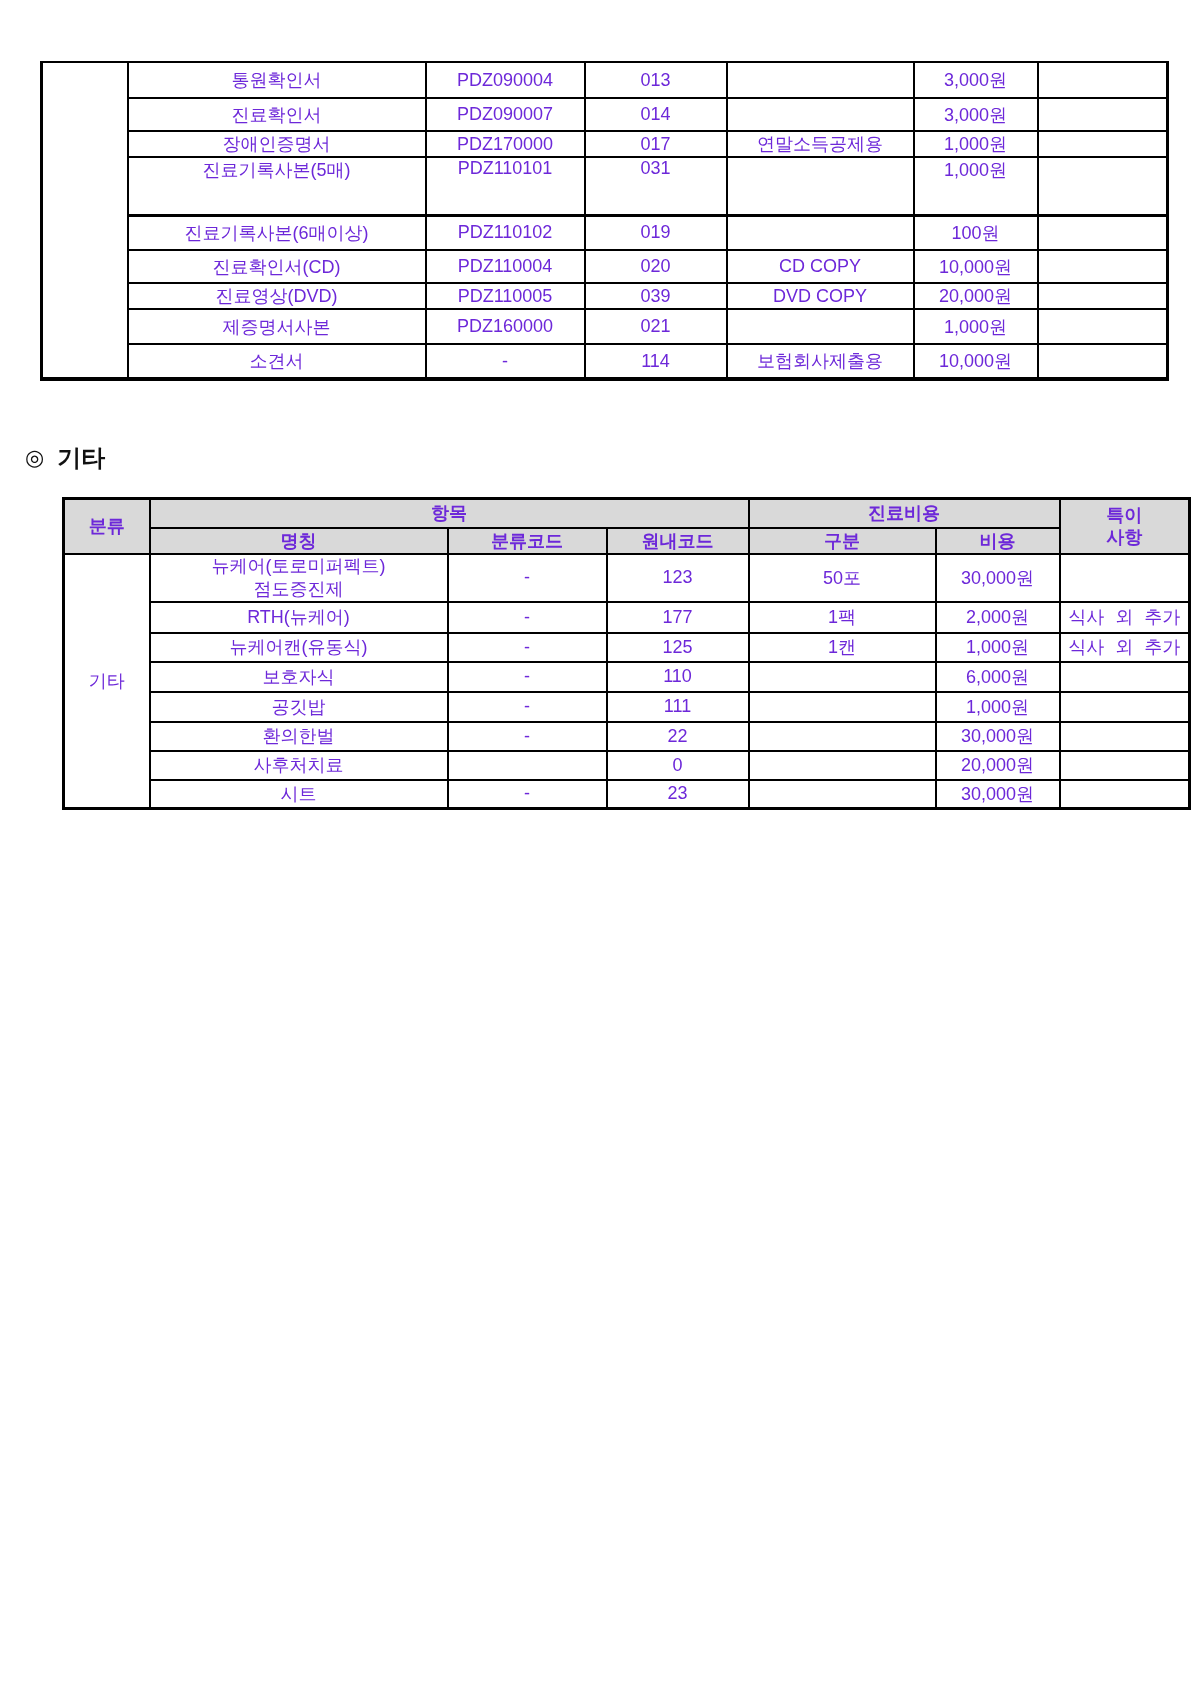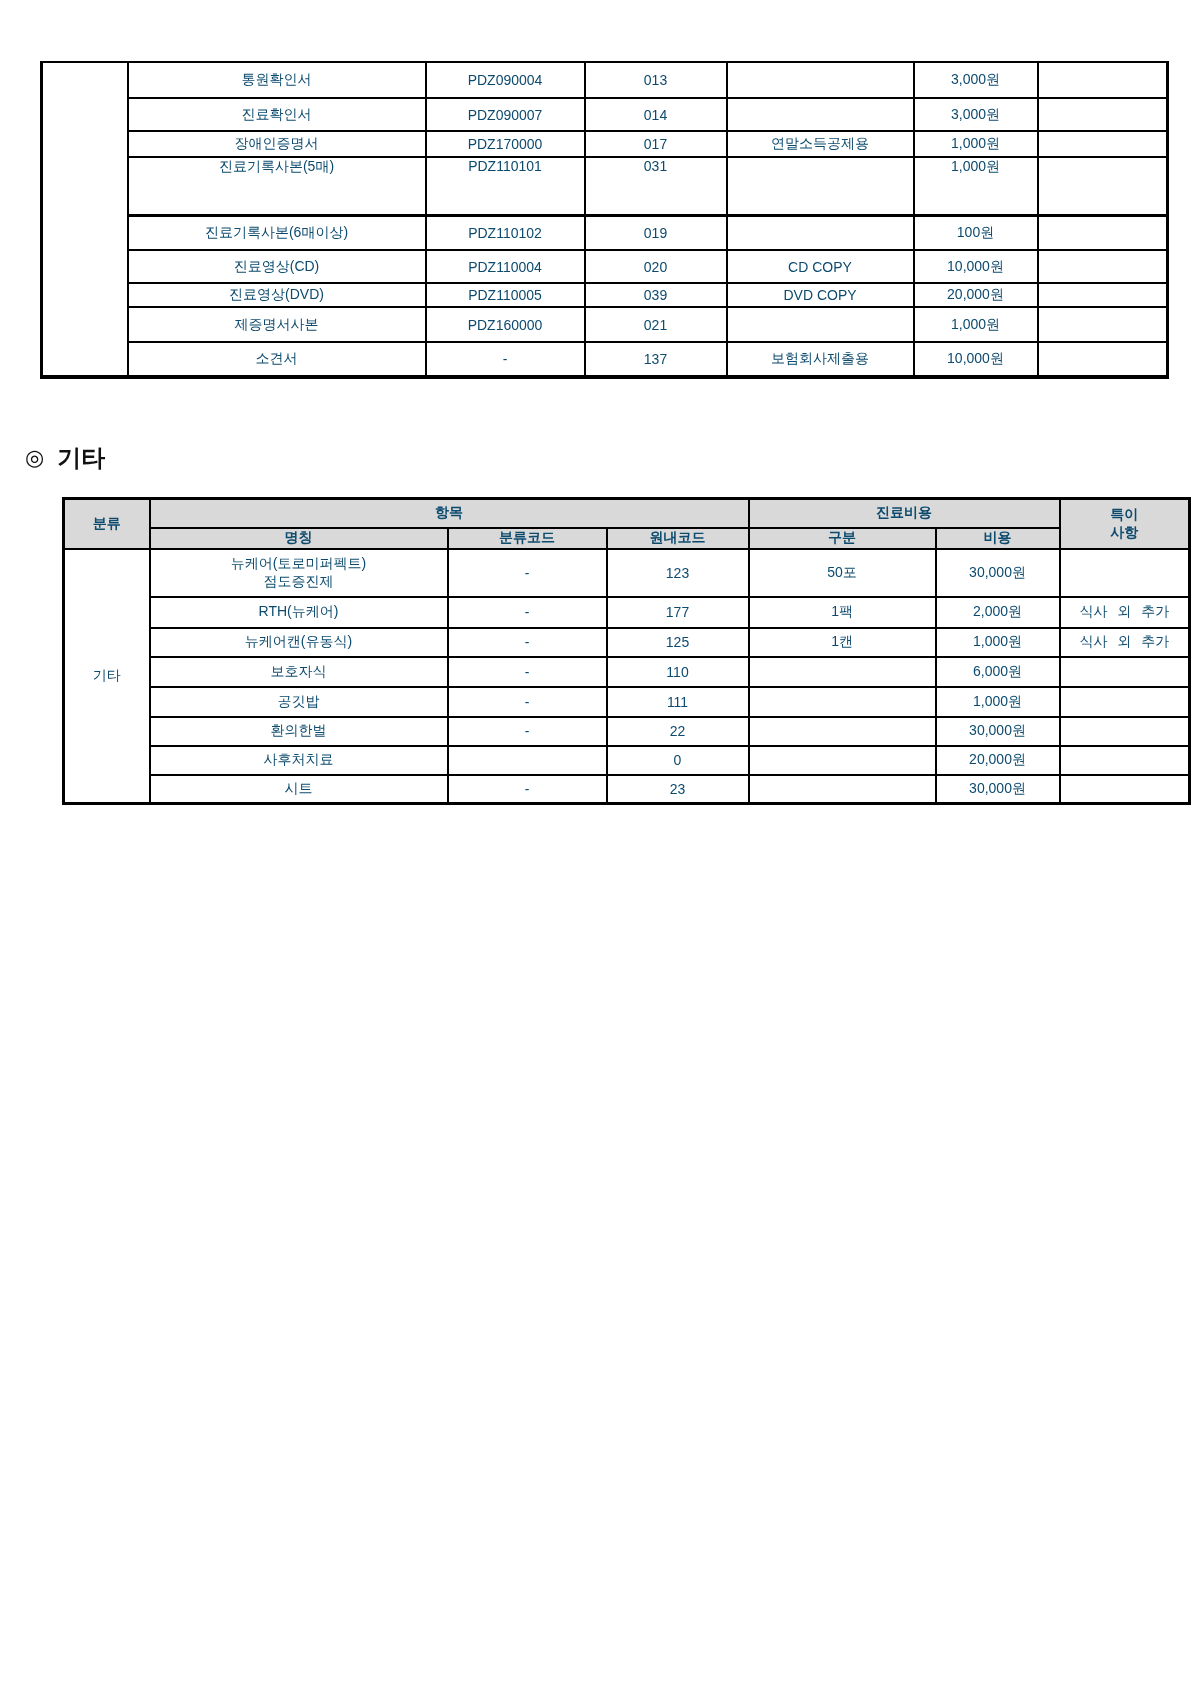--- a/index.html
+++ b/index.html
@@ -8,22 +8,22 @@
     font-family:"Liberation Sans", sans-serif;
     color:#111;
   }
   .page{position:relative;width:1200px;height:1697px;background:#fff;overflow:hidden;}
 
   
   table.fee{
     border-collapse:collapse;
     table-layout:fixed;
     width:1126px;
-    font-size:14px;
-    color:#0c4a6e;
+    font-size:18px;
+    color:#6d28d9;
   }
   table.fee td, table.fee th{
     border:2px solid #000;
     text-align:center;
     vertical-align:middle;
     padding:0 4px;
     overflow:hidden;
     font-weight:normal;
   }
 
@@ -104,21 +104,21 @@
       </tr>
       <tr class="pagebreak" style="height:35px;">
         <td>진료기록사본(6매이상)</td>
         <td>PDZ110102</td>
         <td>019</td>
         <td></td>
         <td>100원</td>
         <td class="note"></td>
       </tr>
       <tr style="height:33px;">
-        <td>진료영상(CD)</td>
+        <td>진료확인서(CD)</td>
         <td>PDZ110004</td>
         <td>020</td>
         <td>CD COPY</td>
         <td>10,000원</td>
         <td class="note"></td>
       </tr>
       <tr style="height:24px;">
         <td>진료영상(DVD)</td>
         <td>PDZ110005</td>
         <td>039</td>
@@ -130,21 +130,21 @@
         <td>제증명서사본</td>
         <td>PDZ160000</td>
         <td>021</td>
         <td></td>
         <td>1,000원</td>
         <td class="note"></td>
       </tr>
       <tr style="height:35px;">
         <td>소견서</td>
         <td>-</td>
-        <td>137</td>
+        <td>114</td>
         <td>보험회사제출용</td>
         <td>10,000원</td>
         <td class="note"></td>
       </tr>
     </tbody>
       </table>
   </div>
 
   <div class="section-title">
     <span class="marker">◎</span>

